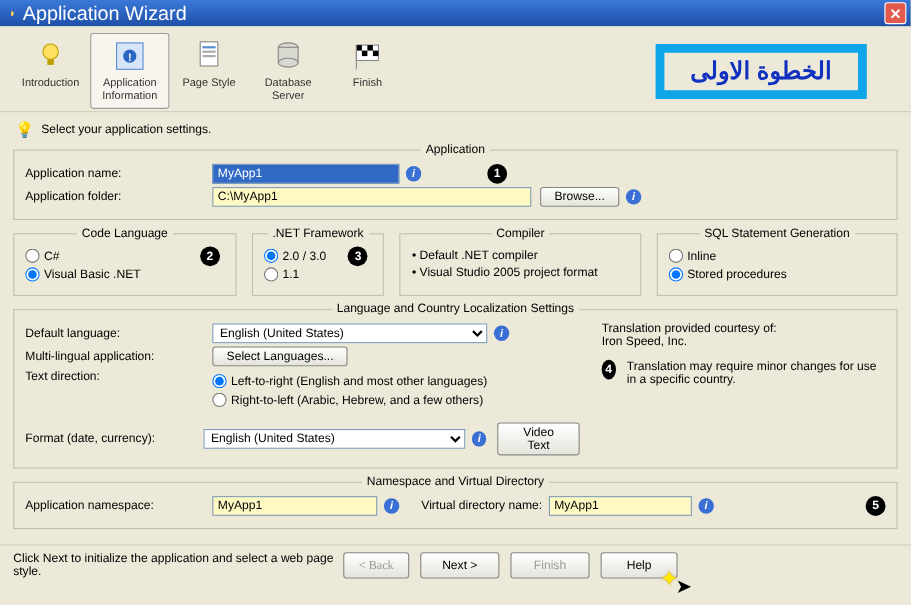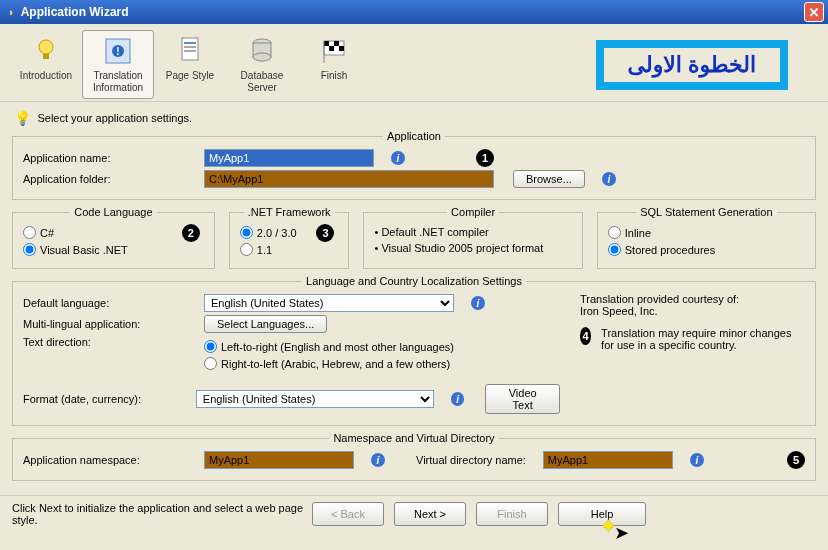--- a/index.html
+++ b/index.html
@@ -72,27 +72,27 @@
 }
 .content { padding: 4px 12px 6px; }
 .hint-row { display:flex; align-items:center; gap:6px; margin: 4px 0 4px 2px; }
 .bulb { color: #E0B000; font-size: 14px; }
 fieldset {
   border: 1px solid #C0C0B0;
   padding: 4px 10px 8px;
   margin-bottom: 6px;
 }
 legend { font-size: 11px; padding: 0 4px; text-align: center; }
-.row { display: flex; align-items: center; margin: 3px 0; gap: 11px; }
+.row { display: flex; align-items: center; margin: 3px 0; }
 .label-col { width: 170px; }
 input[type=text] {
   font-family: Tahoma, Arial; font-size: 11px;
   padding: 2px 4px;
   border: 1px solid #7F9DB9;
-  background: #a16207;
+  background: #fef9c3;
 }
 select {
   font-family: Tahoma, Arial; font-size: 11px;
   padding: 1px 2px;
   border: 1px solid #7F9DB9;
   background: #fff;
 }
 button.std {
   font-family: Tahoma, Arial; font-size: 11px;
   padding: 2px 12px;
@@ -139,40 +139,40 @@
   pointer-events: none;
   text-shadow: 0 0 2px #C08000;
 }
 </style>
 </head>
 <body>
 
 <div class="titlebar">
   <div class="title-left">
     <span style="color:#FFD24D;">◗</span>
-    <span style="font-weight:bold;font-size:12px;">Application Wizard</span>
+    <span style="font-weight:normal;font-size:18px;">Application Wizard</span>
   </div>
   <div class="close-btn">✕</div>
 </div>
 
 <div class="toolbar">
   <div class="tool-item">
     <svg class="ticon" viewBox="0 0 32 32">
         <circle cx="16" cy="12" r="7" fill="#FFE060" stroke="#C0A000"></circle>
         <rect x="13" y="19" width="6" height="5" fill="#C0A000"></rect>
       </svg>
     <div class="tlabel">Introduction</div>
   </div>
   <div class="tool-item active">
     <svg class="ticon" viewBox="0 0 32 32">
         <rect x="4" y="4" width="24" height="24" fill="#D6E6F8" stroke="#5A8AD0"></rect>
         <circle cx="16" cy="16" r="6" fill="#2A66C4"></circle>
         <text x="16" y="20" text-anchor="middle" fill="#fff" font-size="10" font-weight="bold">!</text>
       </svg>
-    <div class="tlabel">Translation Information</div>
+    <div class="tlabel">Application Information</div>
   </div>
   <div class="tool-item">
     <svg class="ticon" viewBox="0 0 32 32">
         <rect x="8" y="3" width="16" height="22" fill="#fff" stroke="#888"></rect>
         <rect x="10" y="7" width="12" height="2" fill="#5A8AD0"></rect>
         <rect x="10" y="11" width="12" height="2" fill="#aaa"></rect>
         <rect x="10" y="15" width="12" height="2" fill="#aaa"></rect>
       </svg>
     <div class="tlabel">Page Style</div>
   </div>
@@ -326,21 +326,21 @@
       <span class="info-icon">i</span>
       <span class="num-badge" style="margin-left:auto;">5</span>
     </div>
   </fieldset>
 
 </div>
 
 <div class="footer">
   <div class="msg" style="max-width:300px;">Click Next to initialize the application and select a web page style.</div>
   <div class="btns">
-    <button class="std" disabled="" style="width:72px;">&lt; Back</button>
+    <button class="std" disabled="" style="width:60px;font-family:Liberation Serif, serif;">&lt; Back</button>
     <button class="std" style="width:72px;">Next &gt;</button>
     <button class="std" disabled="" style="width:72px;">Finish</button>
-    <button class="std" style="width:88px;">Help</button>
+    <button class="std" style="width:70px;">Help</button>
   </div>
 </div>
 
 <span class="spark">✦</span>
 <span class="cursor">➤</span>
 
 </body></html>

